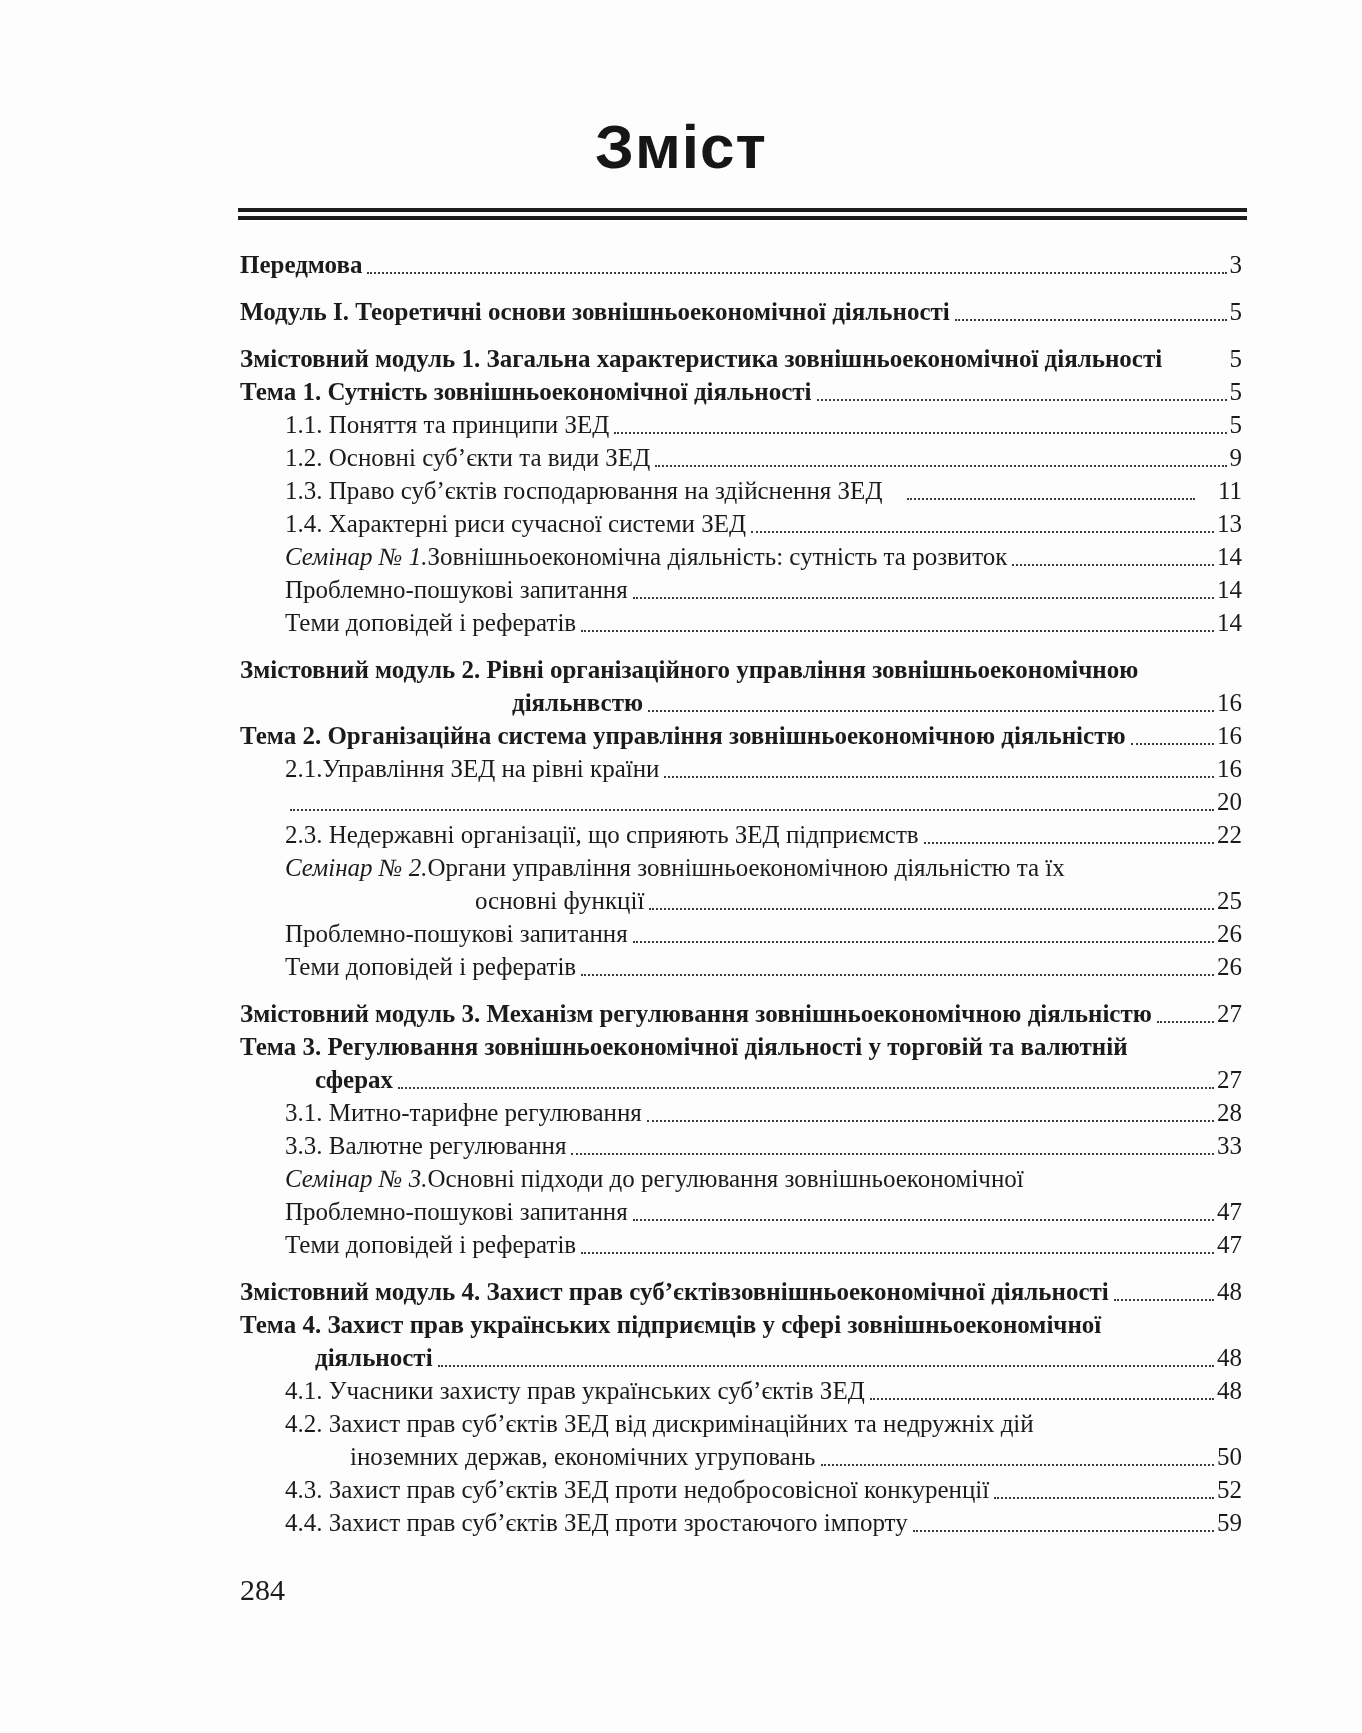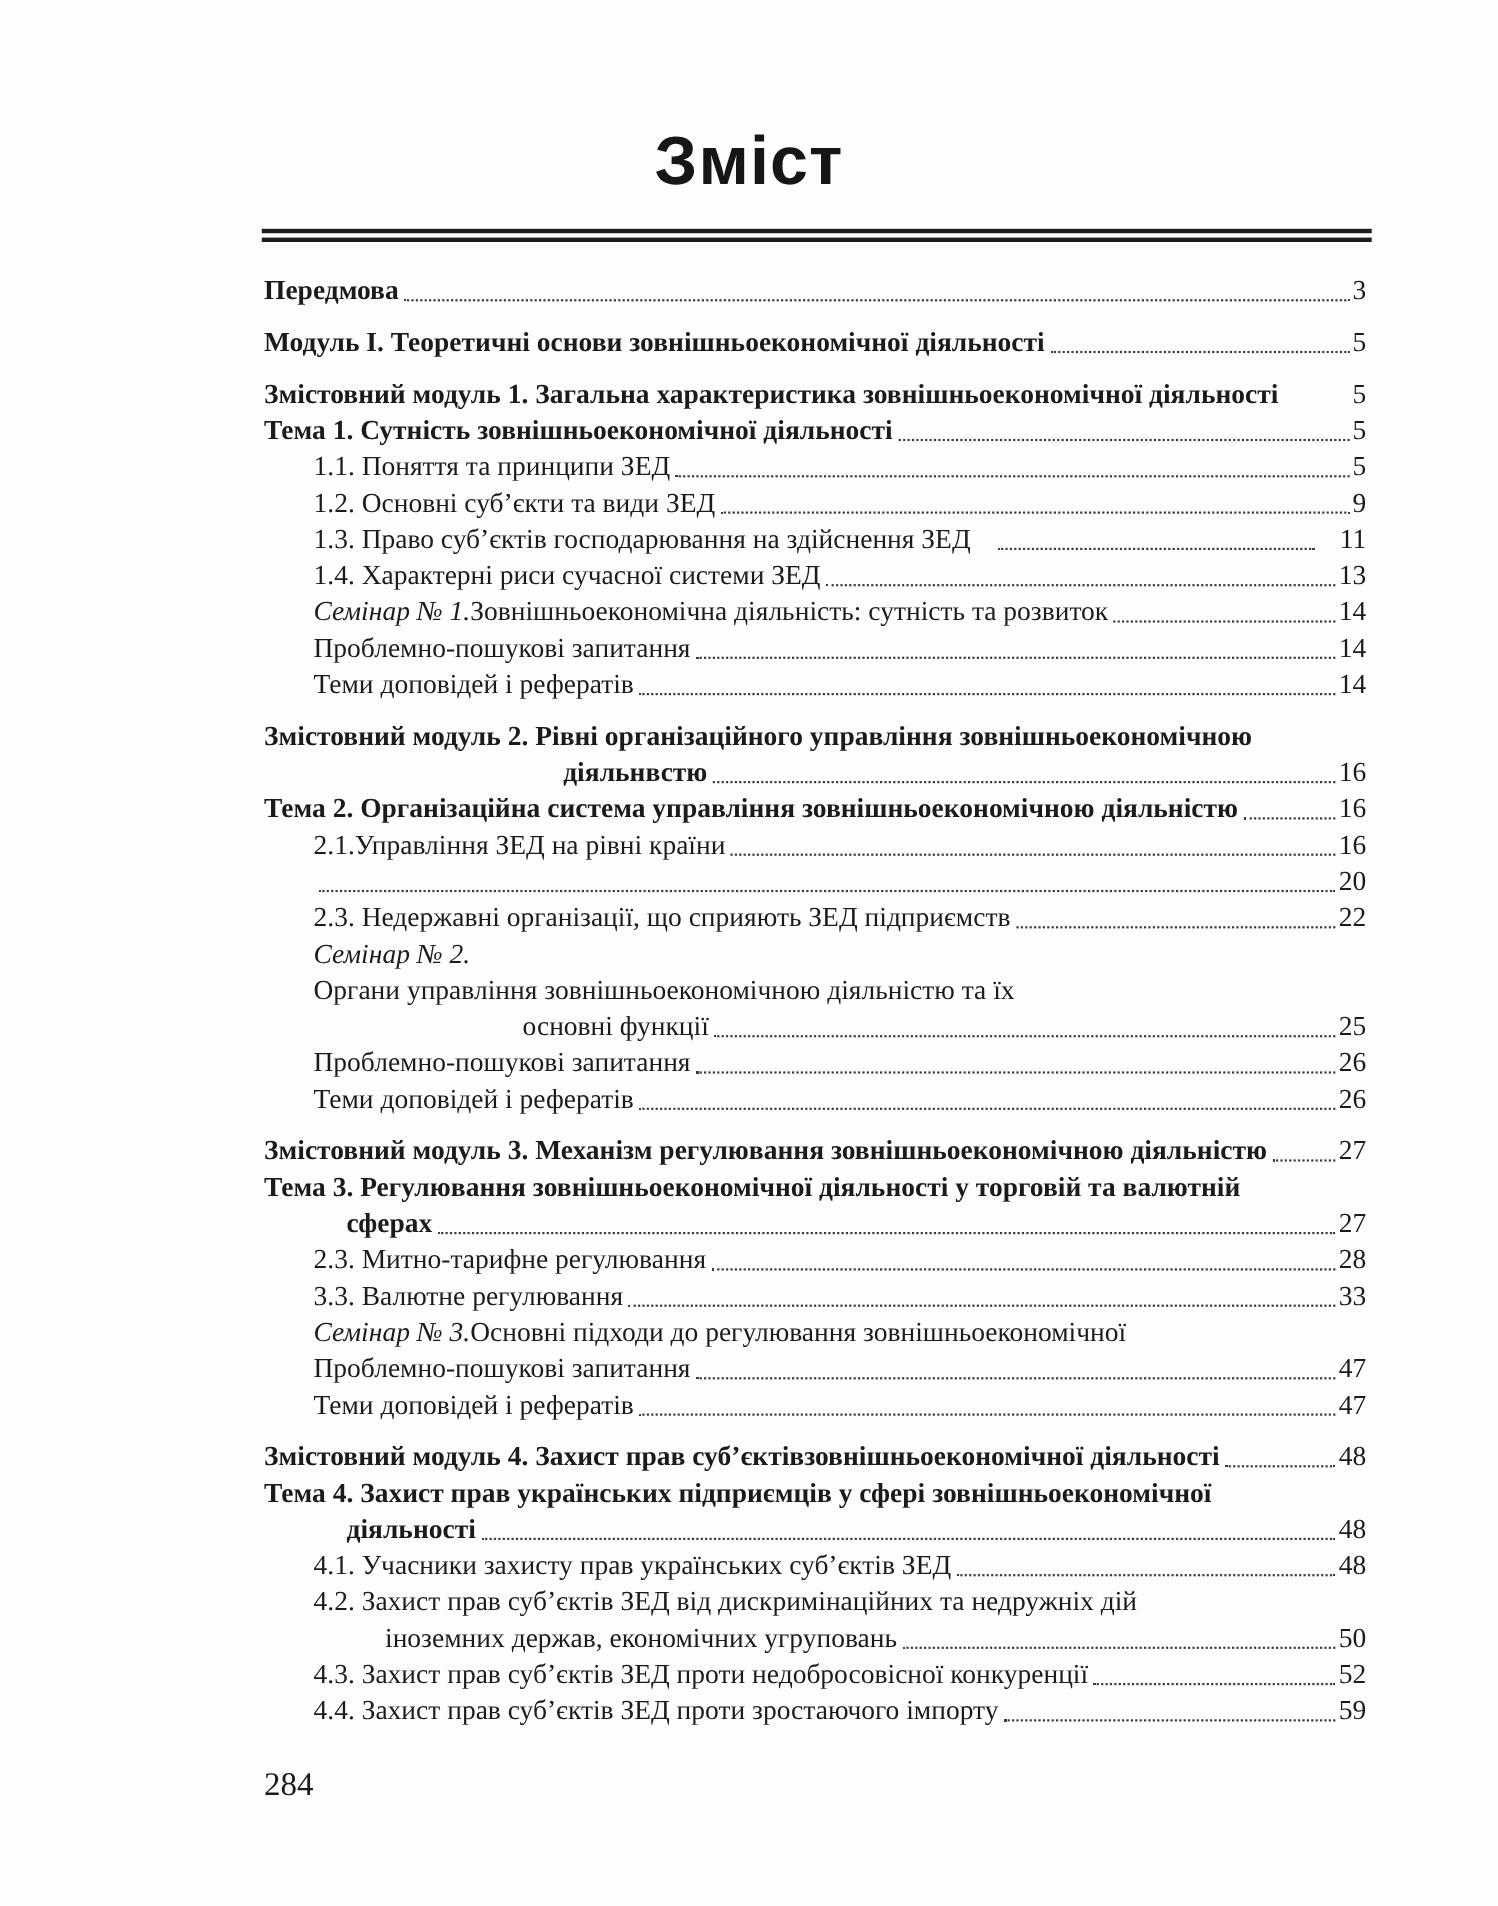--- a/index.html
+++ b/index.html
@@ -141,21 +141,21 @@
       </div>
       <div class="row" style="padding-left: 45px;">
         <span class="leader"></span>
         <span class="pg">20</span>
       </div>
       <div class="row" style="padding-left: 45px;">
         <span class="r">2.3. Недержавні організації, що сприяють ЗЕД підприємств</span>
         <span class="leader"></span>
         <span class="pg">22</span>
       </div>
-      <div class="row" style="padding-left: 45px; flex-direction: column;">
+      <div class="row" style="padding-left: 45px;">
         <span class="i">Семінар № 2. </span>
         <span class="r">Органи управління зовнішньоекономічною діяльністю та їх</span>
       </div>
       <div class="row" style="padding-left: 235px;">
         <span class="r">основні функції</span>
         <span class="leader"></span>
         <span class="pg">25</span>
       </div>
       <div class="row" style="padding-left: 45px;">
         <span class="r">Проблемно-пошукові запитання</span>
@@ -174,21 +174,21 @@
       </div>
       <div class="row" style="padding-left: 0px;">
         <span class="b">Тема 3. Регулювання зовнішньоекономічної діяльності у торговій та валютній</span>
       </div>
       <div class="row" style="padding-left: 75px;">
         <span class="b">сферах</span>
         <span class="leader"></span>
         <span class="pg">27</span>
       </div>
       <div class="row" style="padding-left: 45px;">
-        <span class="r">2.3. Митно-тарифне регулювання </span>
+        <span class="r">3.1. Митно-тарифне регулювання </span>
         <span class="leader"></span>
         <span class="pg">28</span>
       </div>
       <div class="row" style="padding-left: 45px;">
         <span class="r">3.3. Валютне регулювання </span>
         <span class="leader"></span>
         <span class="pg">33</span>
       </div>
       <div class="row" style="padding-left: 45px;">
         <span class="i">Семінар № 3. </span>

